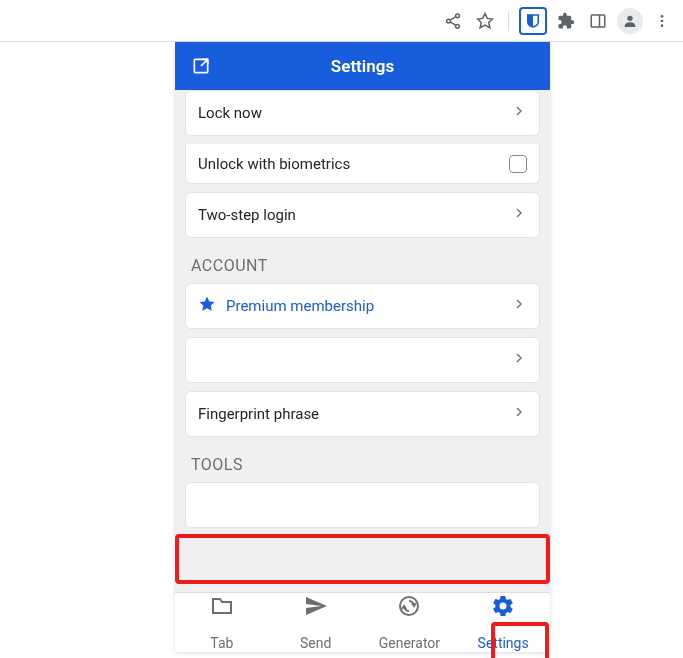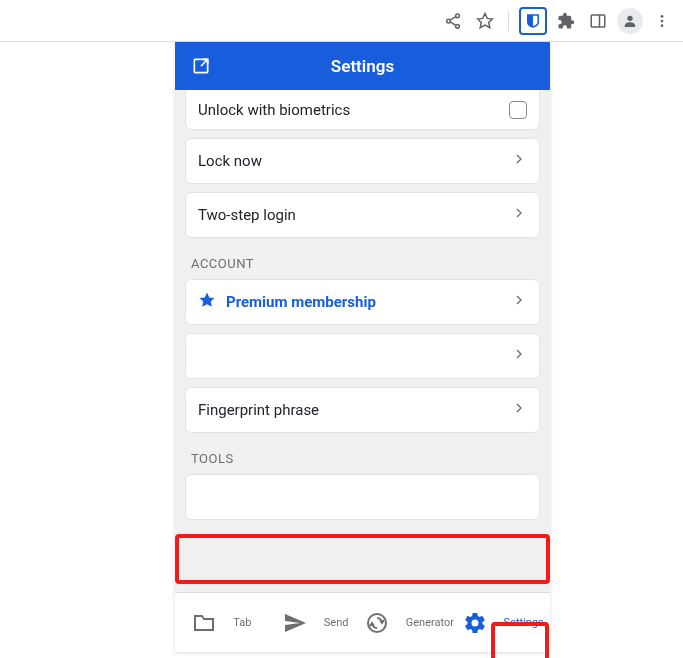--- a/index.html
+++ b/index.html
@@ -91,21 +91,21 @@
 
   .panel-body {
     flex: 1;
     overflow-y: hidden;
     background: #f0f0f0;
     padding: 0 10px 8px 10px;
     position: relative;
   }
 
   .section-label {
-    font-size: 13px;
+    font-size: 16px;
     letter-spacing: 0.5px;
     color: #6e6e6e;
     padding: 18px 6px 8px 6px;
     text-transform: uppercase;
   }
 
   .list-group {
     display: flex;
     flex-direction: column;
     gap: 8px;
@@ -130,21 +130,21 @@
   }
   .row .chk {
     margin-left: auto;
     width: 18px; height: 18px;
     border: 1.5px solid #888;
     border-radius: 4px;
     background: #fff;
   }
   .row.premium {
     color: #175ddc;
-    font-weight: 700;
+    font-weight: 400;
   }
   .row.premium .star {
     color: #175ddc;
     margin-right: 10px;
   }
   .row.first-row {
     border-top-left-radius: 0;
     border-top-right-radius: 0;
     border-top: none;
     min-height: 40px;
@@ -173,24 +173,24 @@
   
   .bottom-nav {
     height: 60px;
     border-top: 1px solid #ddd;
     background: #fff;
     display: flex;
   }
   .nav-item {
     flex: 1;
     display: flex;
-    flex-direction: row;
+    flex-direction: column;
     align-items: center;
     justify-content: center;
-    font-size: 11px;
+    font-size: 14px;
     color: #6e6e6e;
     gap: 17px;
     cursor: pointer;
   }
   .nav-item.active {
     color: #175ddc;
   }
   .nav-item svg { width: 24px; height: 24px; }
 </style>
 </head>
@@ -251,31 +251,31 @@
           <polyline points="14 4 20 4 20 10"></polyline>
           <line x1="20" y1="4" x2="12" y2="12"></line>
         </svg>
     </div>
     <div class="title">Settings</div>
   </div>
 
   <div class="panel-body">
 
     <div class="list-group">
+      <div class="row">
+        <span>Lock now</span>
+        <span class="chev">
+          <svg width="16" height="16" viewBox="0 0 24 24" fill="none" stroke="currentColor" stroke-width="2">
+              <polyline points="9 6 15 12 9 18"></polyline>
+            </svg>
+        </span>
+      </div>
       <div class="row first-row">
         <span>Unlock with biometrics</span>
         <span class="chk"></span>
-      </div>
-      <div class="row">
-        <span>Lock now</span>
-        <span class="chev">
-          <svg width="16" height="16" viewBox="0 0 24 24" fill="none" stroke="currentColor" stroke-width="2">
-              <polyline points="9 6 15 12 9 18"></polyline>
-            </svg>
-        </span>
       </div>
       <div class="row">
         <span>Two-step login</span>
         <span class="chev">
           <svg width="16" height="16" viewBox="0 0 24 24" fill="none" stroke="currentColor" stroke-width="2">
               <polyline points="9 6 15 12 9 18"></polyline>
             </svg>
         </span>
       </div>
     </div>

